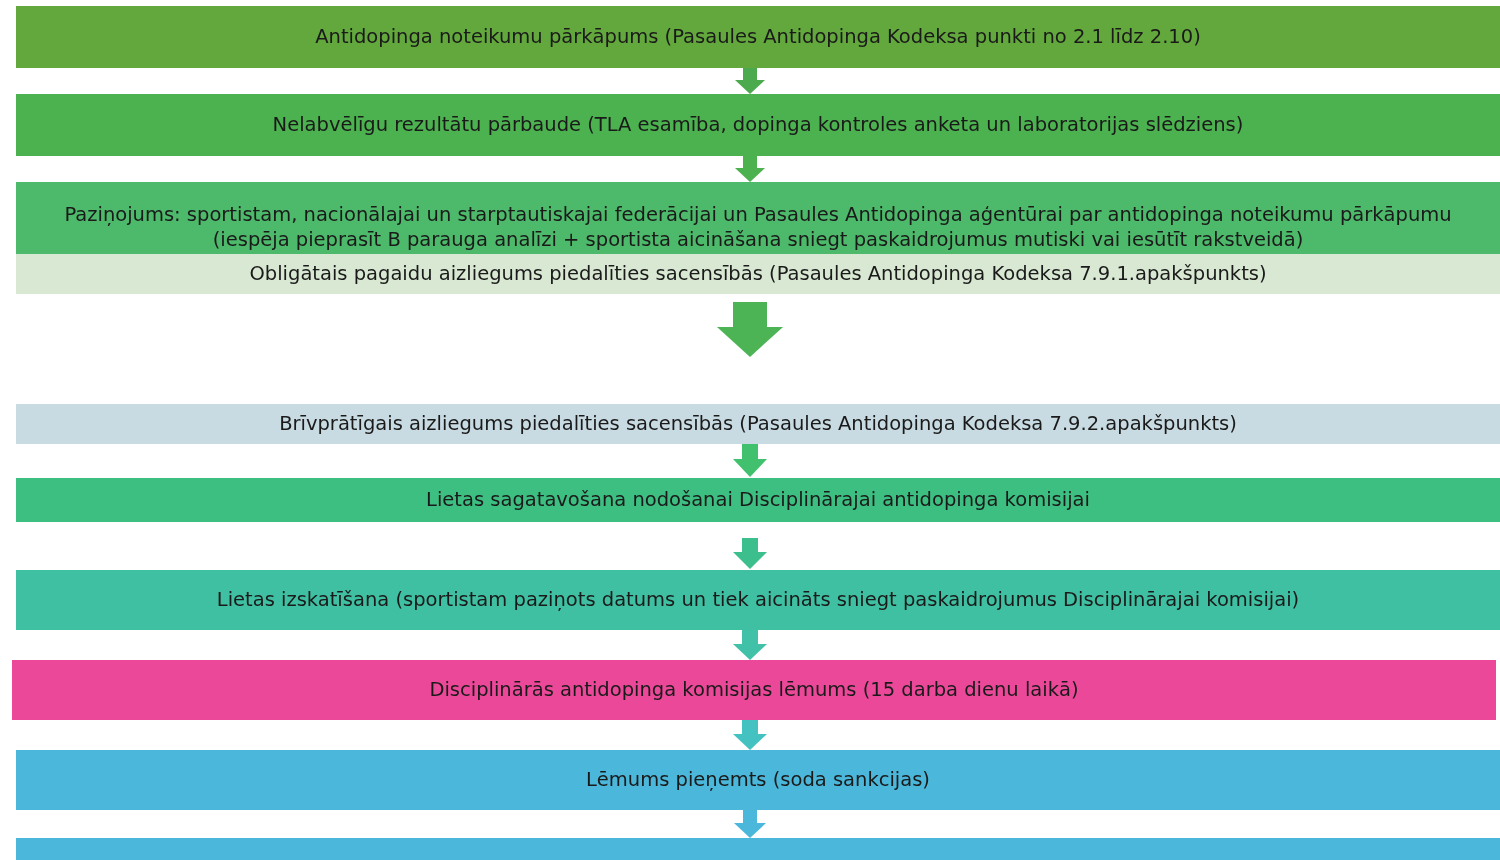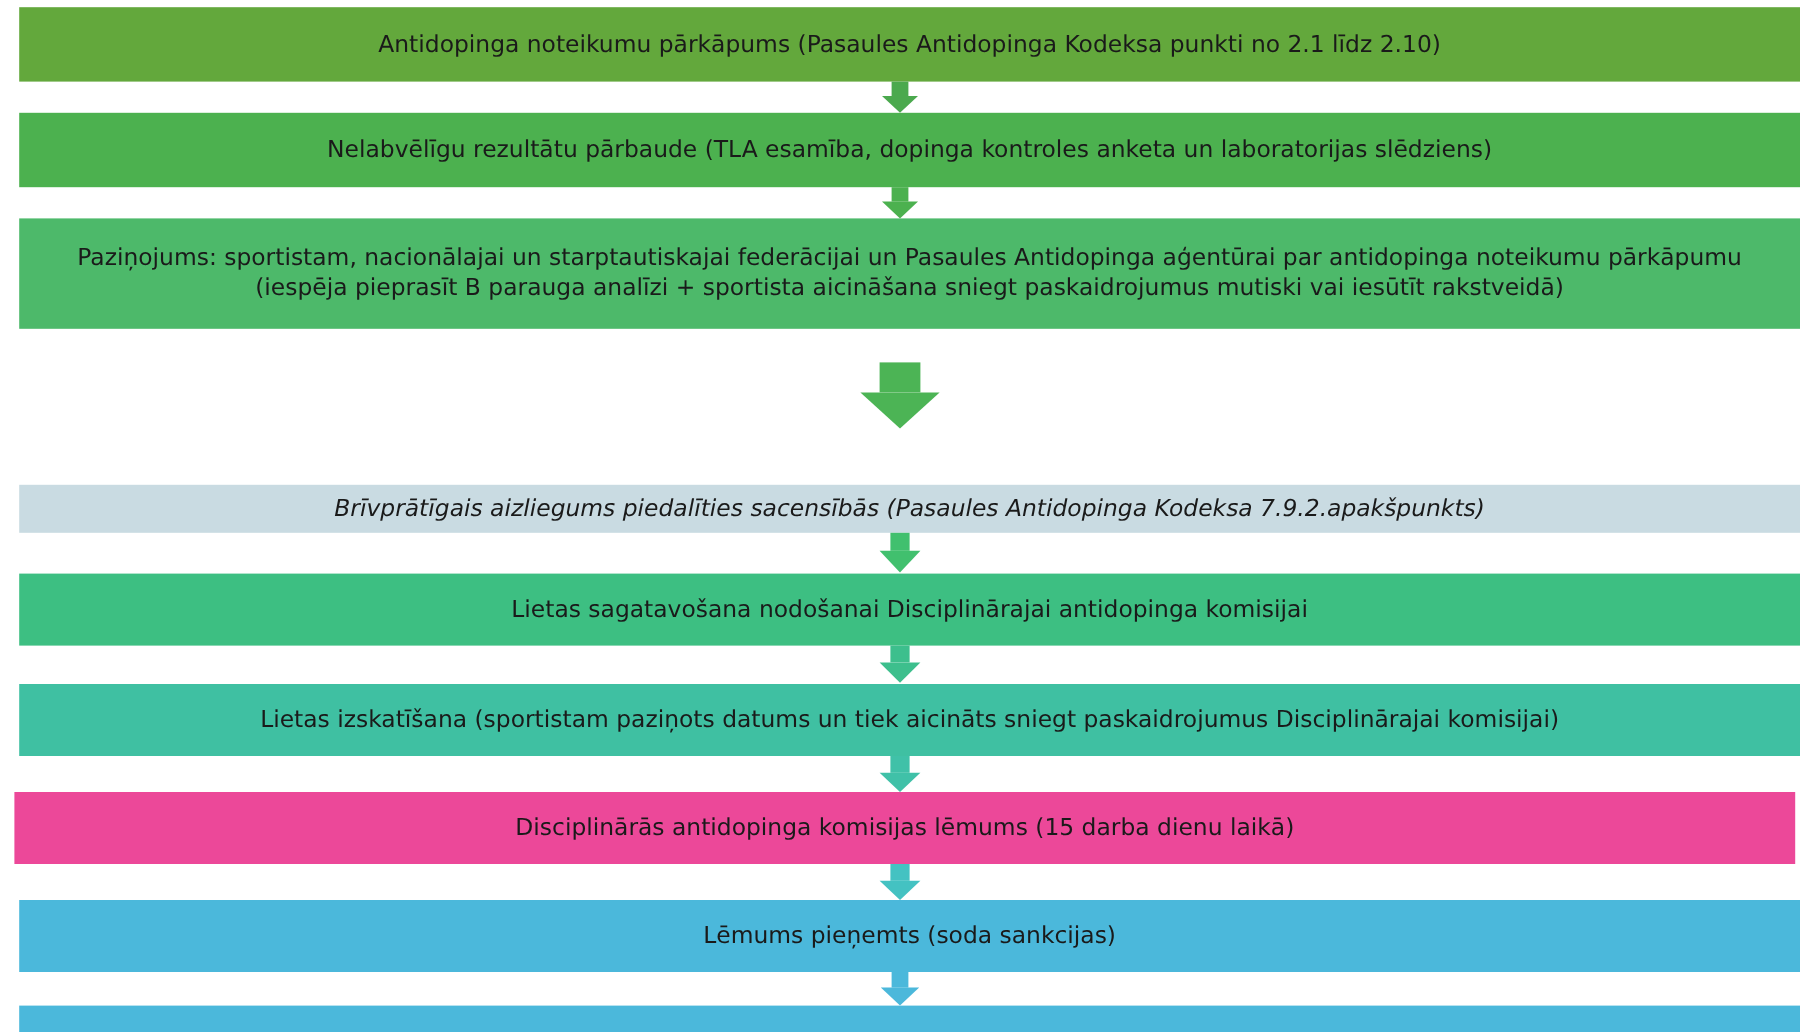--- a/index.html
+++ b/index.html
@@ -58,24 +58,27 @@
 <div id="flow">
     <div class="band" style="position: absolute; left: 8px; top: 6px; height: 62px; background: rgb(99, 168, 60);">
       <span>Antidopinga noteikumu pārkāpums (Pasaules Antidopinga Kodeksa punkti no 2.1 līdz 2.10)</span>
     </div>
     <div class="band" style="position: absolute; left: 8px; top: 94px; height: 62px; background: rgb(76, 177, 79); align-items: center;">
       <span>Nelabvēlīgu rezultātu pārbaude (TLA esamība, dopinga kontroles anketa un laboratorijas slēdziens)</span>
     </div>
     <div class="band" style="position: absolute; left: 8px; top: 182px; height: 92px; background: rgb(77, 185, 106);">
       <span>Paziņojums: sportistam, nacionālajai un starptautiskajai federācijai un Pasaules Antidopinga aģentūrai par antidopinga noteikumu pārkāpumu (iespēja pieprasīt B parauga analīzi + sportista aicināšana sniegt paskaidrojumus mutiski vai iesūtīt rakstveidā)</span>
     </div>
-    <div class="band" style="position: absolute; left: 8px; top: 404px; height: 40px; background: rgb(201, 219, 226); font-style: italic;">
+    <div class="band" style="position: absolute; left: 8px; top: 254px; height: 40px; background: rgb(216, 232, 210);">
+      <span>Obligātais pagaidu aizliegums piedalīties sacensībās (Pasaules Antidopinga Kodeksa 7.9.1.apakšpunkts)</span>
+    </div>
+    <div class="band" style="position: absolute; left: 8px; top: 404px; height: 40px; background: rgb(201, 219, 226);">
       <span>Brīvprātīgais aizliegums piedalīties sacensībās (Pasaules Antidopinga Kodeksa 7.9.2.apakšpunkts)</span>
     </div>
-    <div class="band" style="position: absolute; left: 8px; top: 478px; height: 60px; background: rgb(61, 191, 130);">
+    <div class="band" style="position: absolute; left: 8px; top: 478px; height: 44px; background: rgb(61, 191, 130);">
       <span>Lietas sagatavošana nodošanai Disciplinārajai antidopinga komisijai</span>
     </div>
     <div class="band" style="position: absolute; left: 8px; top: 570px; height: 60px; background: rgb(63, 192, 162);">
       <span>Lietas izskatīšana (sportistam paziņots datums un tiek aicināts sniegt paskaidrojumus Disciplinārajai komisijai)</span>
     </div>
     <div class="band" style="position: absolute; left: 4px; top: 660px; height: 60px; background: #ec4899;">
       <span>Disciplinārās antidopinga komisijas lēmums (15 darba dienu laikā)</span>
     </div>
     <div class="band" style="position: absolute; left: 8px; top: 750px; height: 60px; background: rgb(75, 184, 219);">
       <span>Lēmums pieņemts (soda sankcijas)</span>

